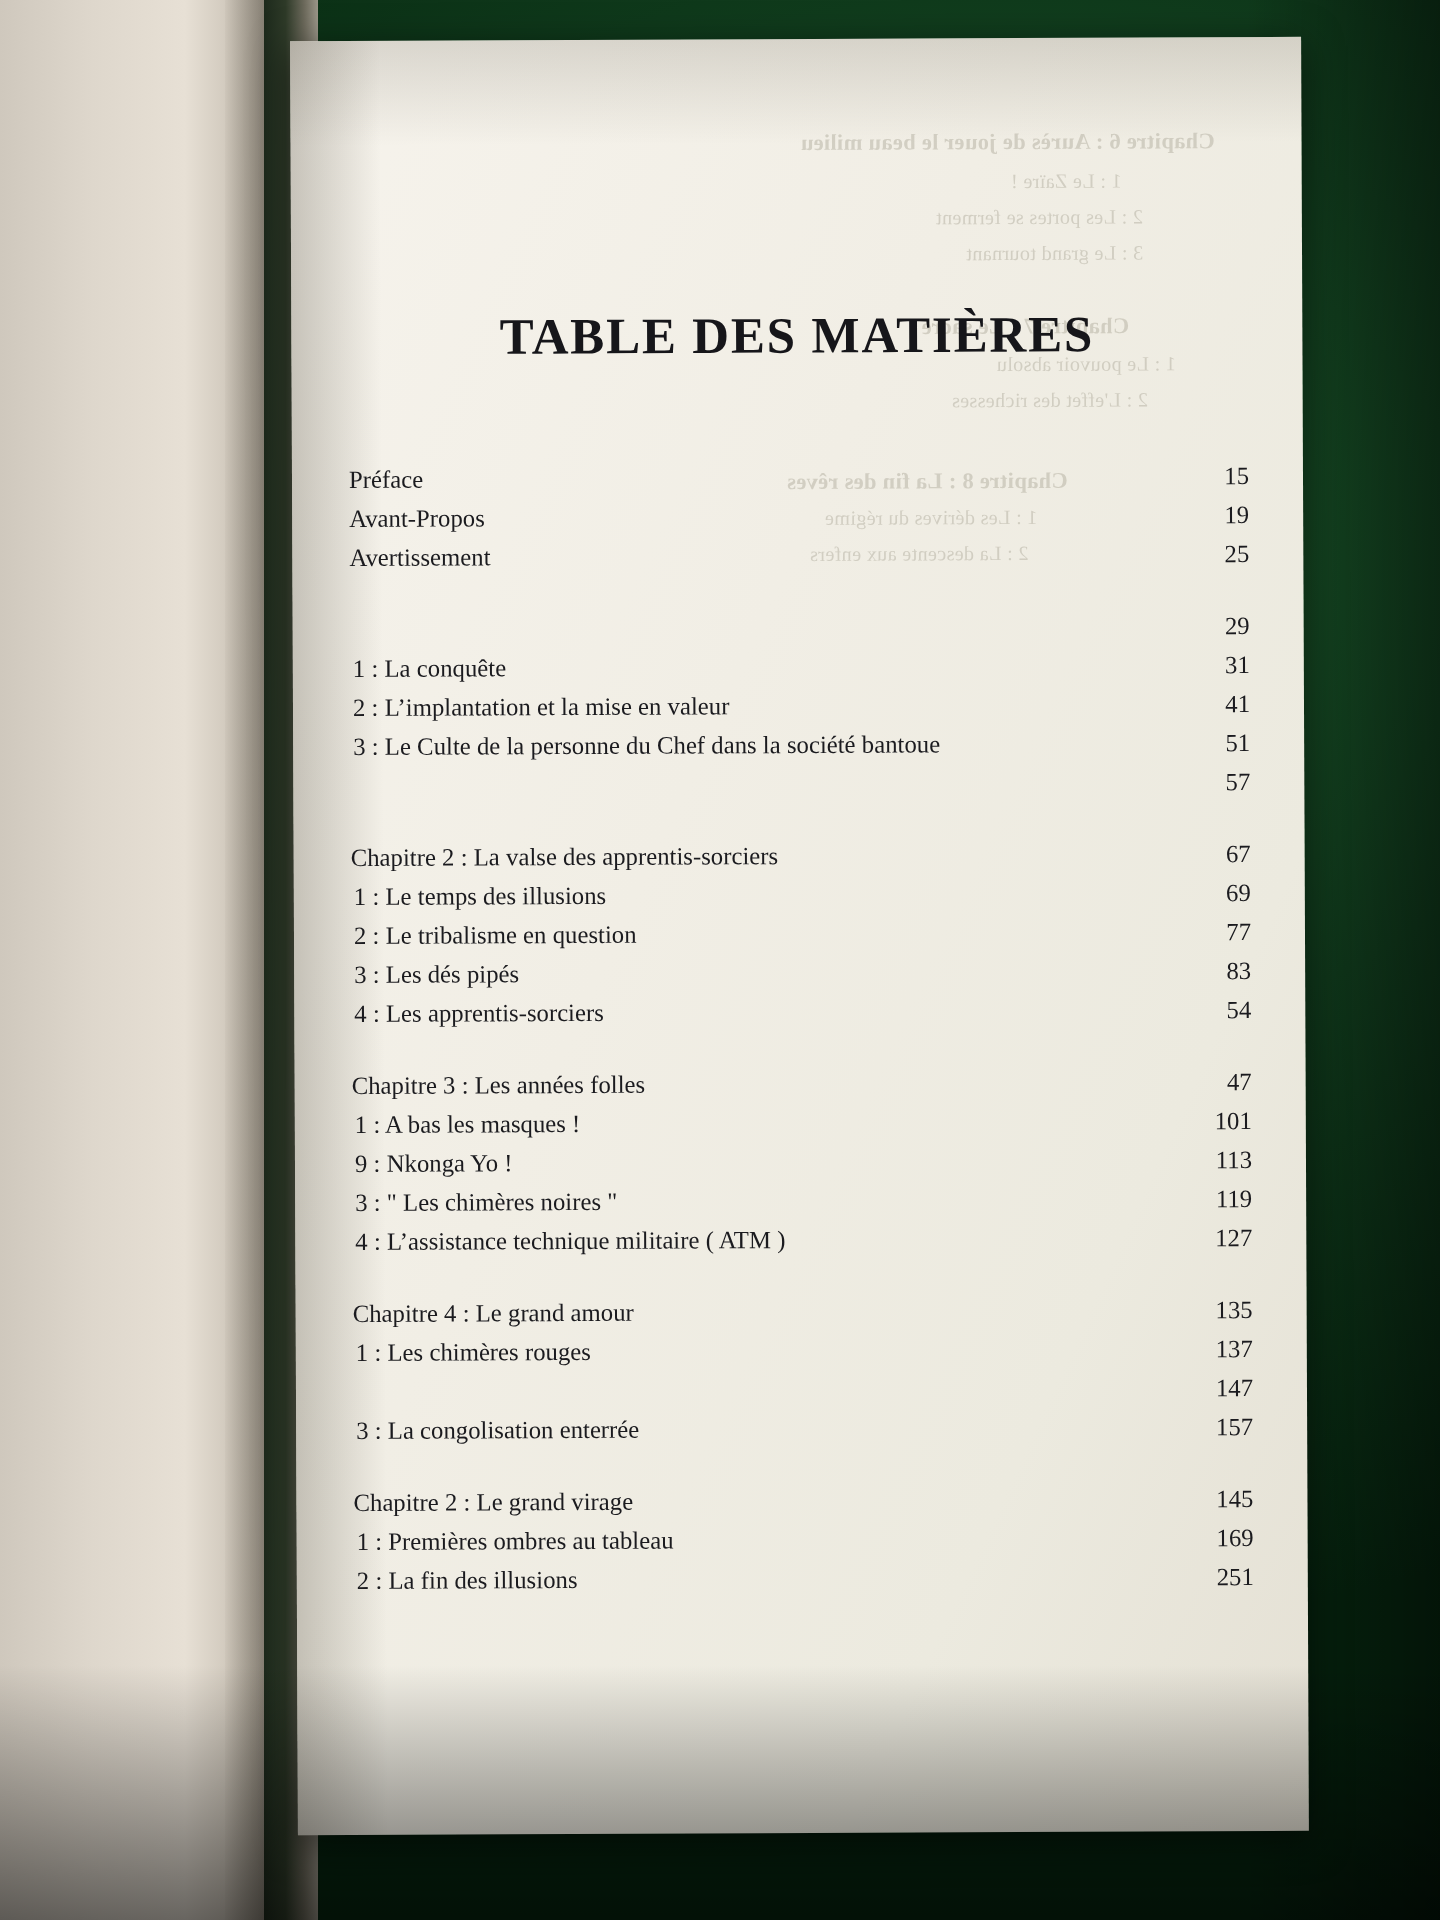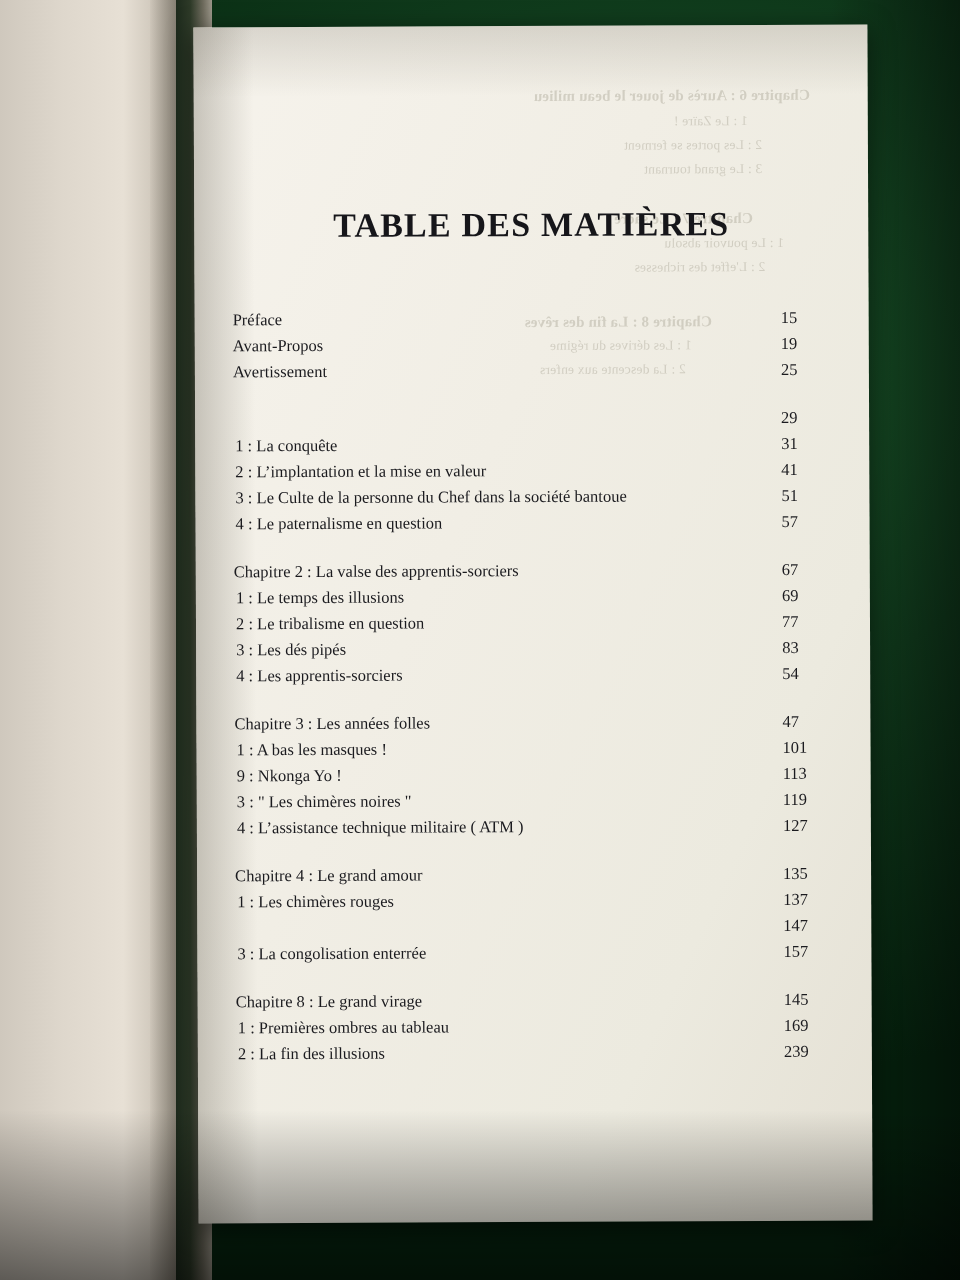--- a/index.html
+++ b/index.html
@@ -127,20 +127,21 @@
     color: #1b1b1f;
     white-space: nowrap;
   }
   .row .label {
     flex: 0 0 auto;
   }
   .row .spacer { flex: 1 1 auto; }
   .row .page-no {
     flex: 0 0 auto;
     width: 52px;
+    text-align: right;
     font-size: 16.5px;
   }
   .row.sub .label { padding-left: 2px; }
 </style>
 </head>
 <body>
 
 <div class="screen">
   <div class="bg-green"></div>
   <div class="bg-green-dark-right"></div>
@@ -198,21 +199,20 @@
             <span class="label">2 : L’implantation et la mise en valeur</span>
             <span class="spacer"></span>
             <span class="page-no">41</span>
           </div>
           <div class="row sub">
             <span class="label">3 : Le Culte de la personne du Chef dans la société bantoue</span>
             <span class="spacer"></span>
             <span class="page-no">51</span>
           </div>
           <div class="row sub">
-            <span class="label">4 : Le paternalisme en question</span>
             <span class="spacer"></span>
             <span class="page-no">57</span>
           </div>
         </div>
         <div class="group">
           <div class="row top">
             <span class="label">Chapitre 2 : La valse des apprentis-sorciers</span>
             <span class="spacer"></span>
             <span class="page-no">67</span>
           </div>
@@ -280,32 +280,32 @@
             <span class="page-no">147</span>
           </div>
           <div class="row sub">
             <span class="label">3 : La congolisation enterrée</span>
             <span class="spacer"></span>
             <span class="page-no">157</span>
           </div>
         </div>
         <div class="group">
           <div class="row top">
-            <span class="label">Chapitre 8 : Le grand virage</span>
+            <span class="label">Chapitre 2 : Le grand virage</span>
             <span class="spacer"></span>
             <span class="page-no">145</span>
           </div>
           <div class="row sub">
             <span class="label">1 : Premières ombres au tableau</span>
             <span class="spacer"></span>
             <span class="page-no">169</span>
           </div>
           <div class="row sub">
             <span class="label">2 : La fin des illusions</span>
             <span class="spacer"></span>
-            <span class="page-no">239</span>
+            <span class="page-no">251</span>
           </div>
         </div>
       </div>
   </div>
 
   <div class="bg-bottom-shade"></div>
 </div>
 
 </body></html>

